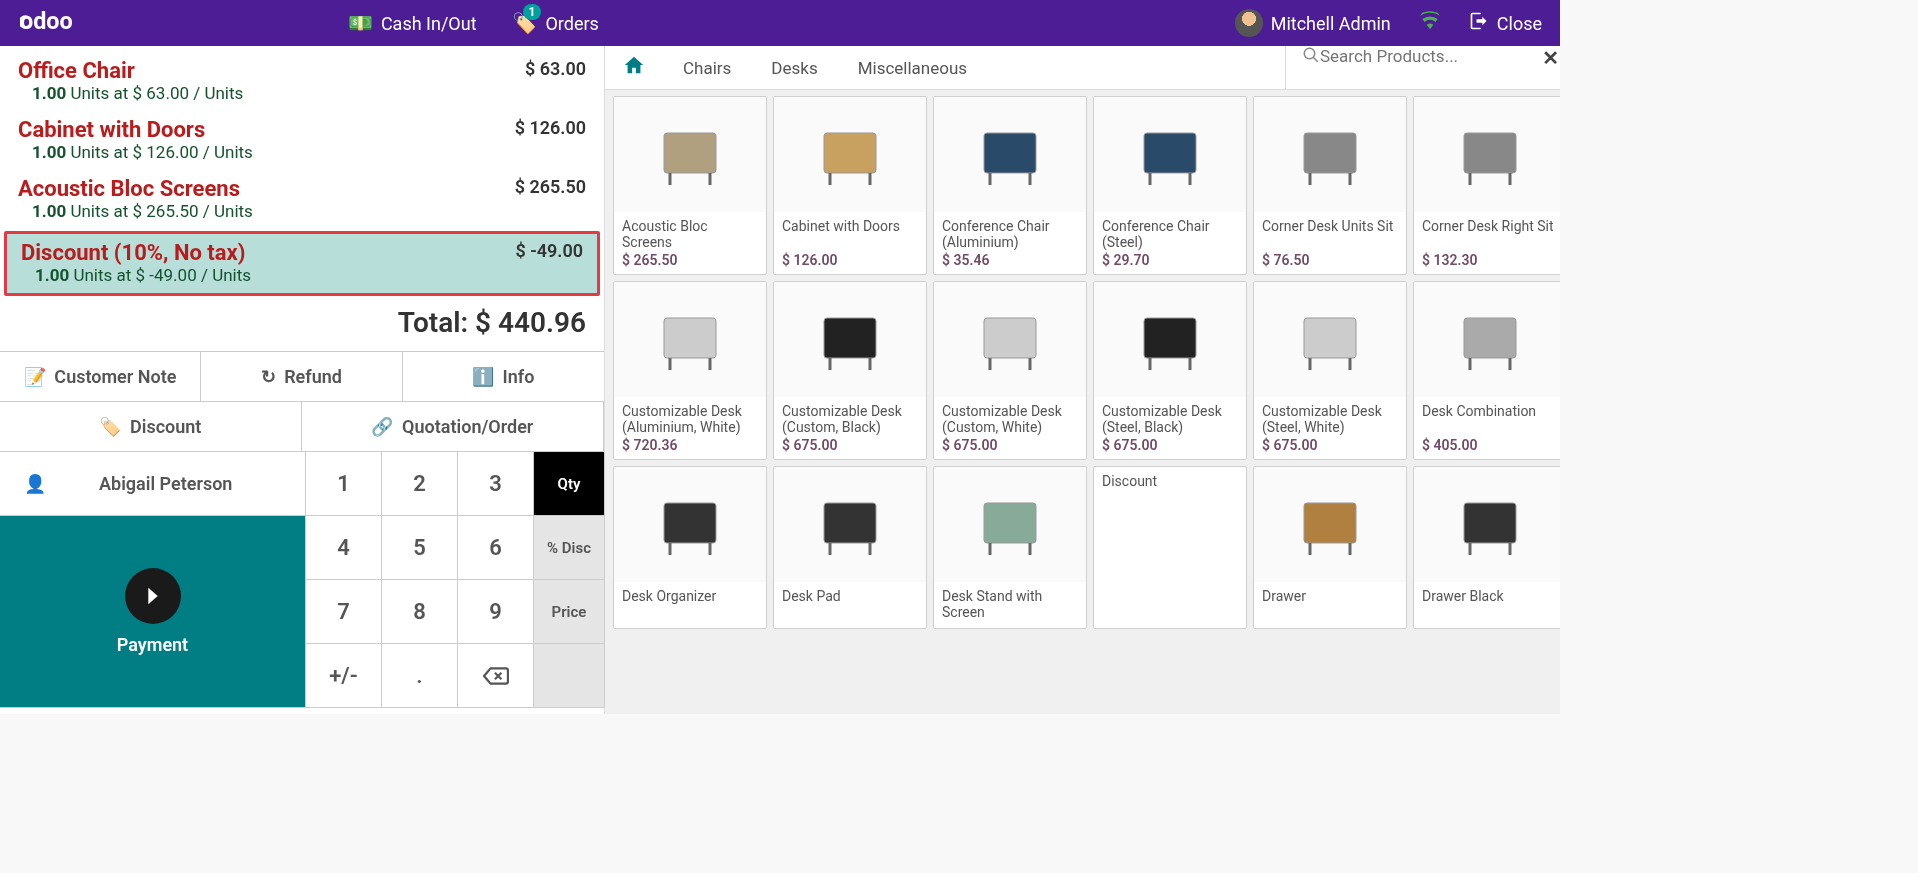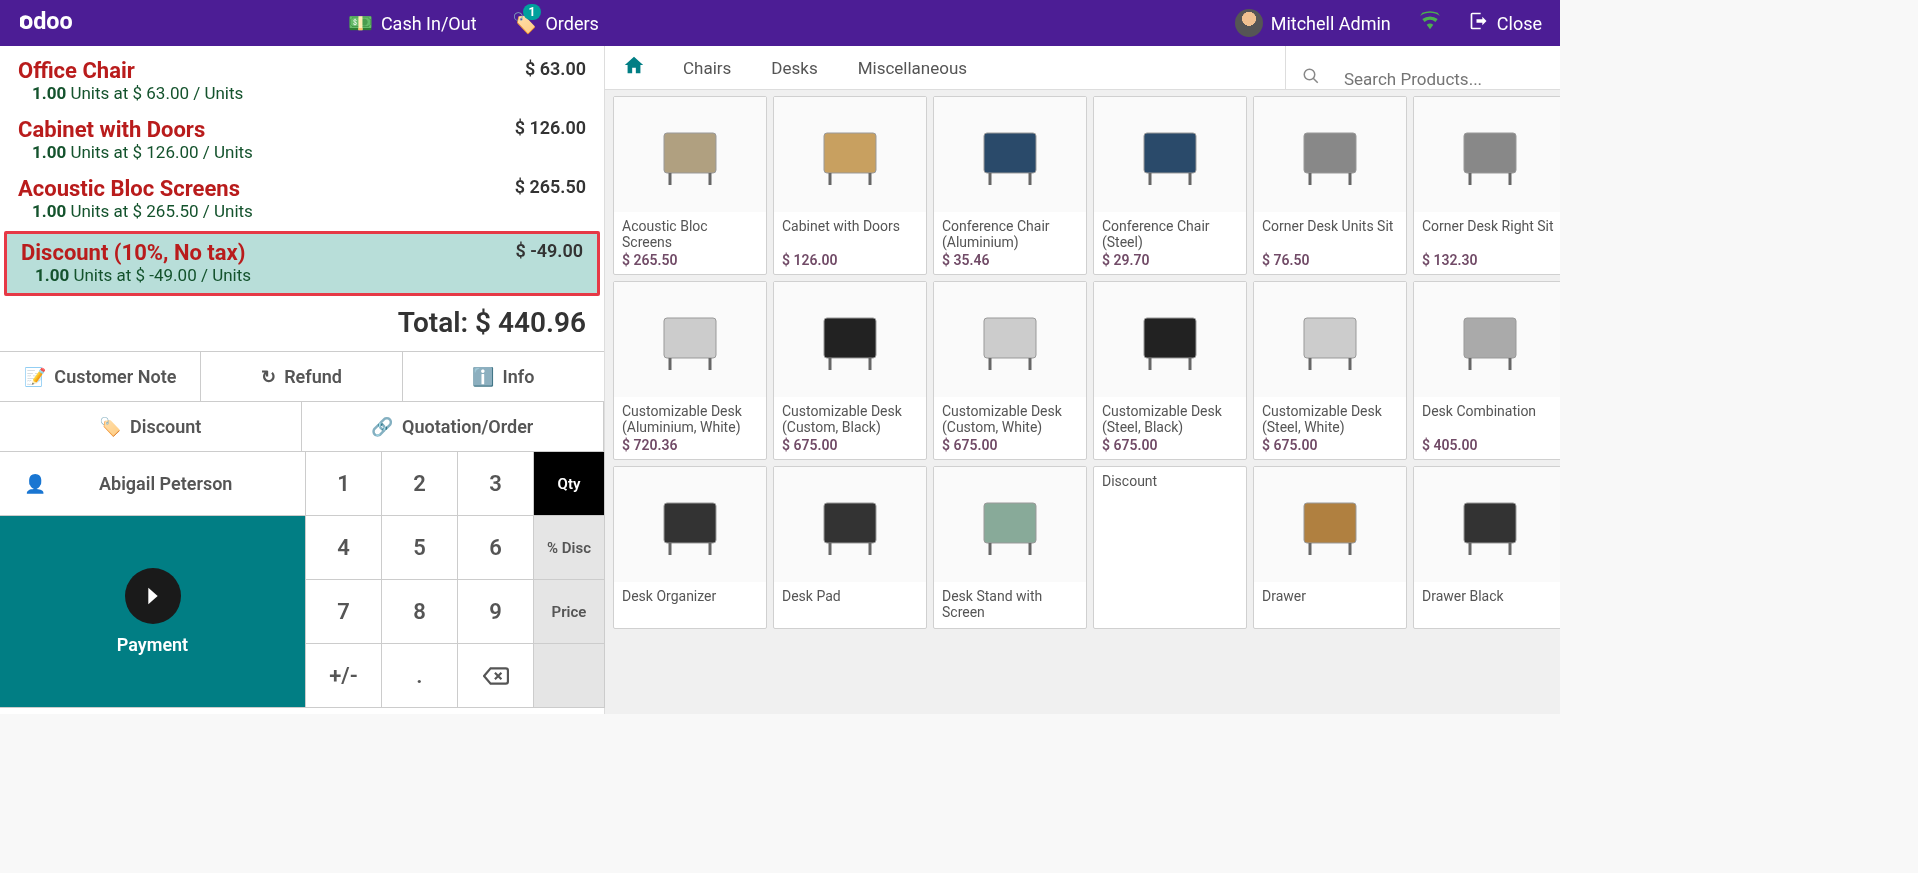--- a/index.html
+++ b/index.html
@@ -40,21 +40,21 @@
 .bottom-grid .payment { grid-column: 1; grid-row: 2 / span 3; background: #017E84; color: #fff; flex-direction: column; gap: 10px; font-size: 18px; }
 .bottom-grid .payment .circle { width: 56px; height: 56px; border-radius: 50%; background: #1a1a1a; display: flex; align-items: center; justify-content: center; }
 .bottom-grid .payment .circle svg { fill: #fff; }
 .bottom-grid .mode { background: #e5e5e5; font-size: 15px; font-weight: 600; }
 .bottom-grid .mode.active { background: #000000; color: #fff; }
 
 .right { flex: 1; display: flex; flex-direction: column; background: #fff; }
 .catbar { display: flex; align-items: center; border-bottom: 1px solid #ddd; height: 44px; }
 .catbar .home { padding: 0 18px; color: #017E84; font-size: 22px; cursor: pointer; }
 .catbar .cat { padding: 0 20px; font-size: 17px; color: #555; cursor: pointer; }
-.searchbox { margin-left: auto; display: flex; align-items: flex-end; gap: 24px; padding: 0 16px; height: 100%; border-left: 1px solid #ddd; width: 290px; }
+.searchbox { margin-left: auto; display: flex; align-items: flex-start; gap: 0; padding: 0 16px; height: 100%; border-left: 1px solid #ddd; width: 290px; }
 .searchbox input { border: none; outline: none; font-size: 17px; flex: 1; color: #888; }
 .searchbox .si { color: #888; font-size: 18px; }
 .searchbox .cl { color: #444; font-size: 20px; font-weight: bold; cursor: pointer; }
 
 .product-grid { flex: 1; overflow: auto; padding: 6px 8px; display: grid; grid-template-columns: repeat(6, 154px); gap: 6px; align-content: start; background: #f0f0f0; }
 .product { background: #fff; border: 1px solid #d0d0d0; border-radius: 2px; display: flex; flex-direction: column; cursor: pointer; }
 .product .img { height: 115px; display: flex; align-items: center; justify-content: center; background: #fafafa; }
 .product .img svg { width: 80px; height: 80px; }
 .product .pname { padding: 6px 8px 2px 8px; font-size: 14px; color: #555; min-height: 40px; }
 .product .pprice { padding: 0 8px 6px 8px; font-size: 14px; color: #714B67; font-weight: 600; }

